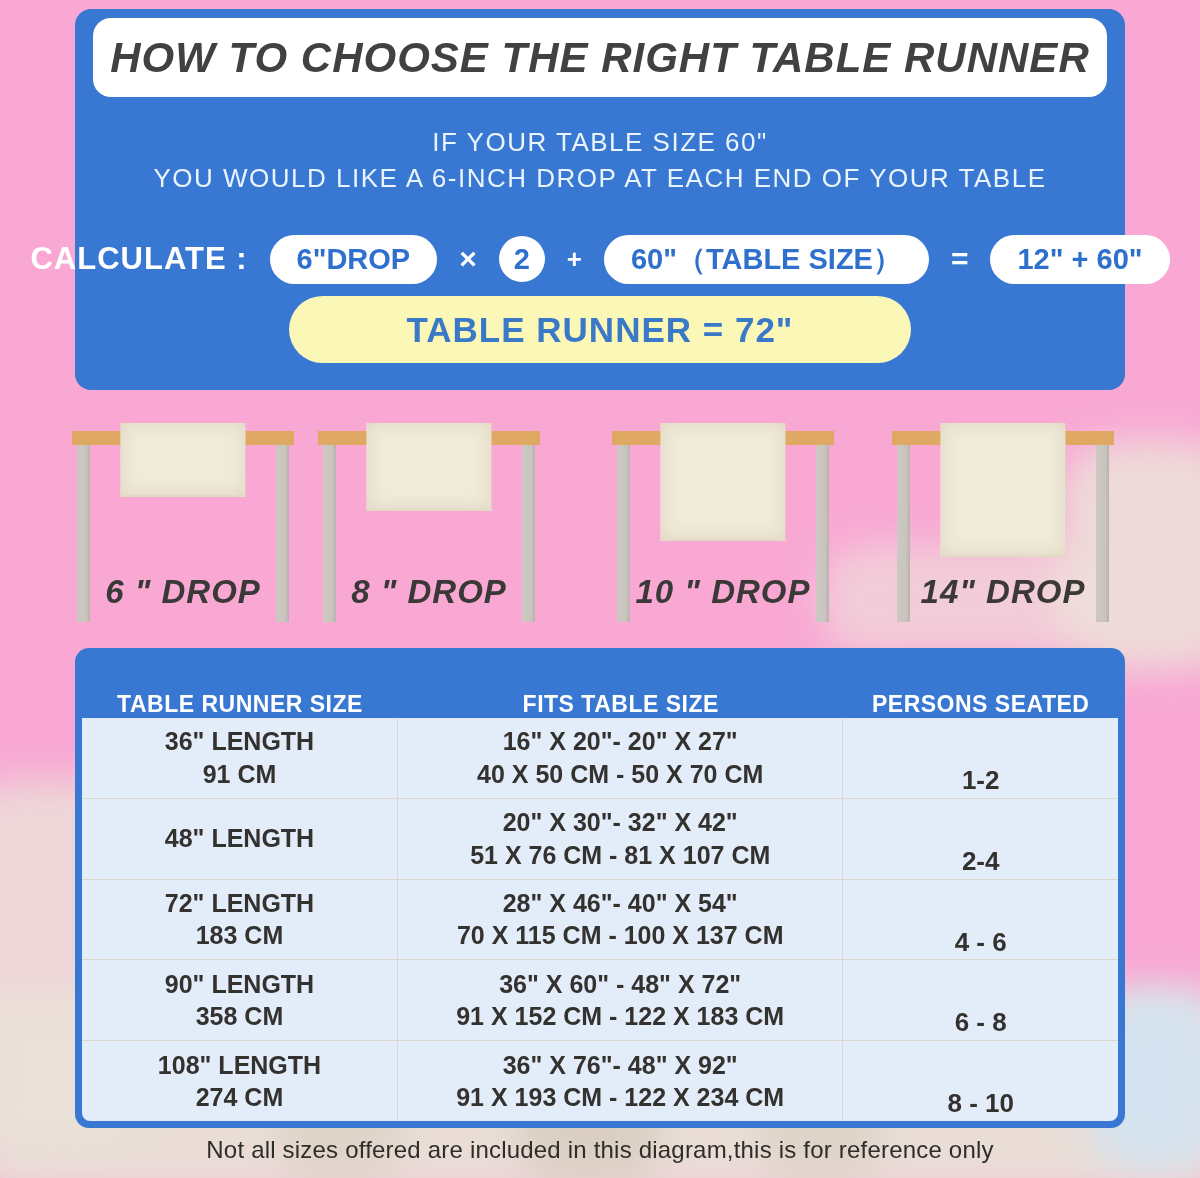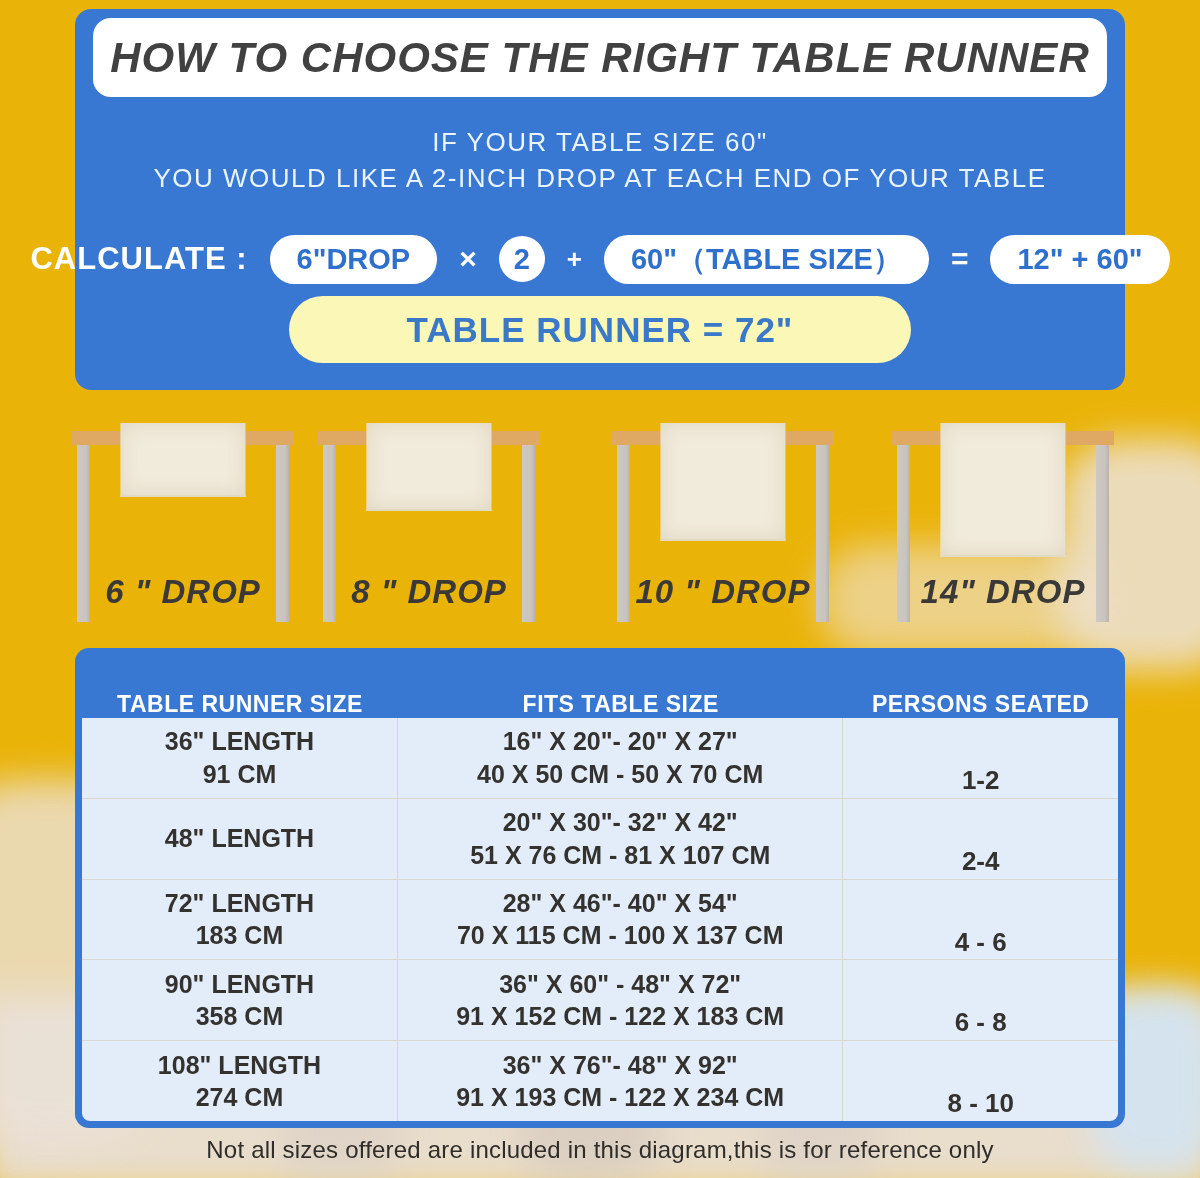--- a/index.html
+++ b/index.html
@@ -1,19 +1,19 @@
 <!DOCTYPE html>
 <html><head>
 <meta charset="utf-8">
 <style>
   * { margin:0; padding:0; box-sizing:border-box; }
   html,body { background:#ffffff; }
   .page {
     position:relative; width:1200px; height:1178px; overflow:hidden;
-    background:#eab308; font-family:"Liberation Sans", sans-serif;
+    background:#f9a8d4; font-family:"Liberation Sans", sans-serif;
   }
 
   
   .bg-blob { position:absolute; filter:blur(18px); pointer-events:none; }
   .bg-bottom   { left:-20px; top:995px; width:1240px; height:200px; background:#e9e0d7; opacity:.95; }
   .bg-chair1   { left:280px; top:1030px; width:120px; height:150px; background:#ddd2c6; border-radius:40px; opacity:.8; }
   .bg-chair2   { left:520px; top:1010px; width:140px; height:170px; background:#d8ccbf; border-radius:40px; opacity:.8; }
   .bg-chair3   { left:760px; top:1030px; width:120px; height:150px; background:#ddd2c6; border-radius:40px; opacity:.8; }
   .bg-rightmid { left:1060px; top:440px; width:180px; height:230px; background:#ece3d9; border-radius:60px; opacity:.85; }
   .bg-midhaze  { left:820px; top:545px; width:280px; height:110px; background:#eee5db; border-radius:50px; opacity:.6; }
@@ -137,21 +137,21 @@
   <div class="bg-blob bg-midhaze"></div>
   <div class="bg-blob bg-leftmid"></div>
   <div class="bg-blob bg-tablewash"></div>
   <div class="bg-blob bg-blue"></div>
 
   <div class="hero">
     <div class="title-box">
       <div class="title">HOW TO CHOOSE THE RIGHT TABLE RUNNER</div>
     </div>
     <div class="sub sub1">IF YOUR TABLE SIZE 60"</div>
-    <div class="sub sub2">YOU WOULD LIKE A 2-INCH DROP AT EACH END OF YOUR TABLE</div>
+    <div class="sub sub2">YOU WOULD LIKE A 6-INCH DROP AT EACH END OF YOUR TABLE</div>
 
     <div class="calc-row">
       <span class="calc-label">CALCULATE :</span>
       <span class="pill">6"DROP</span>
       <span class="op">×</span>
       <span class="mult-circle">2</span>
       <span class="op op-plus">+</span>
       <span class="pill">60"（TABLE SIZE）</span>
       <span class="op">=</span>
       <span class="pill">12" + 60"</span>

